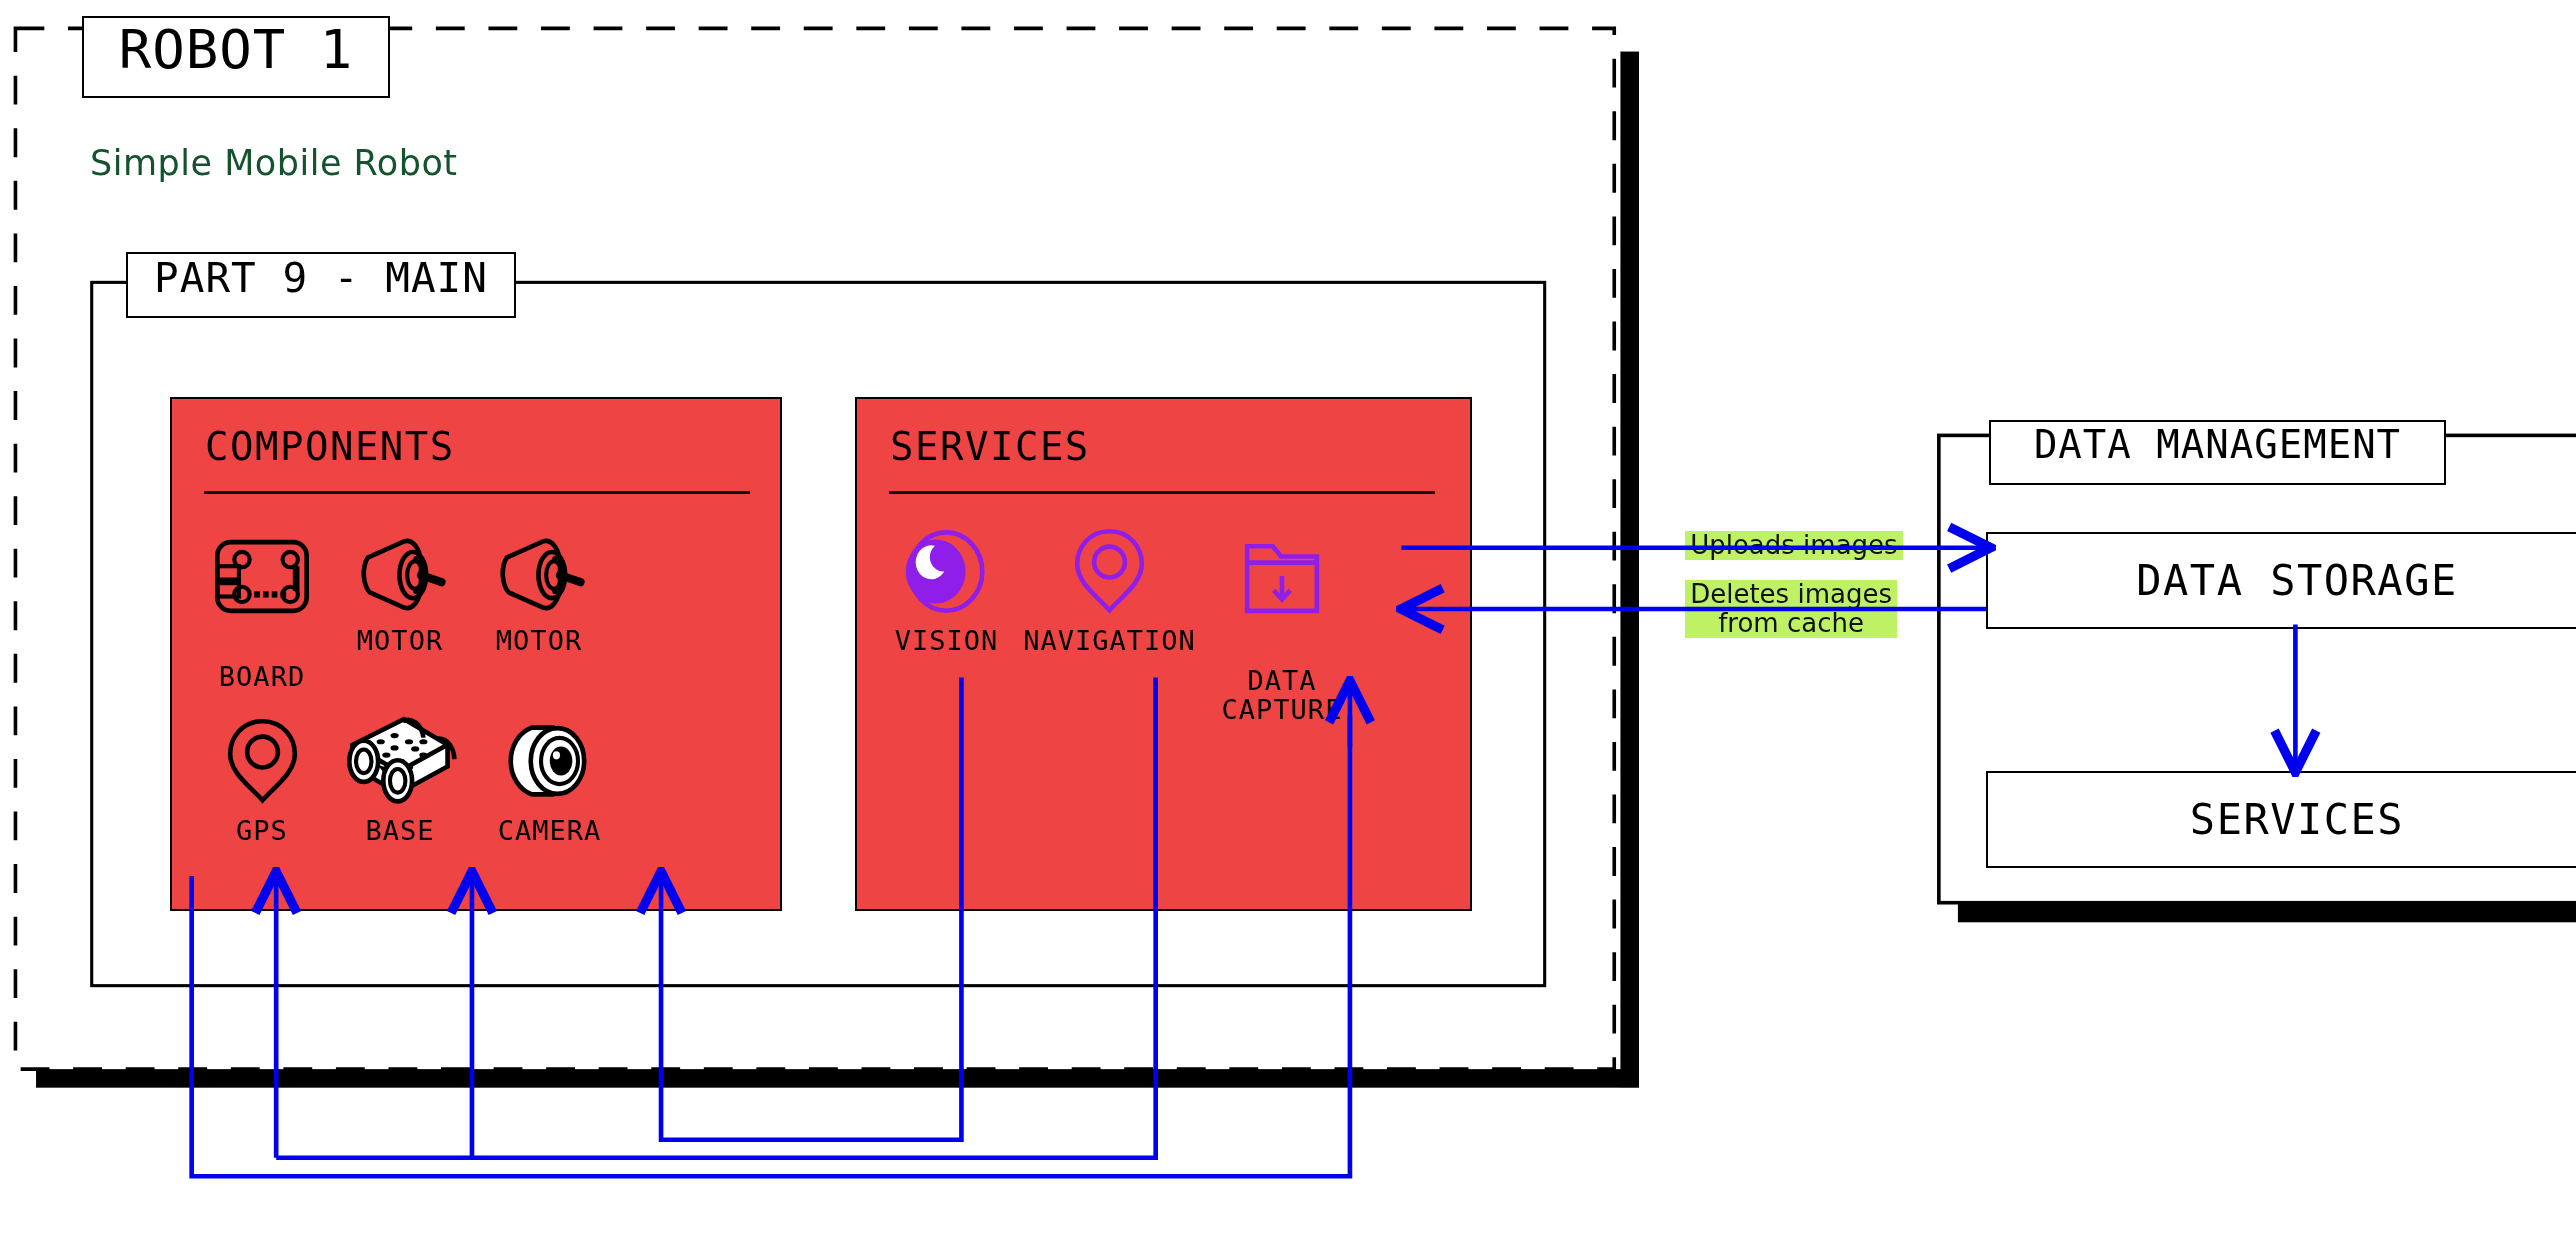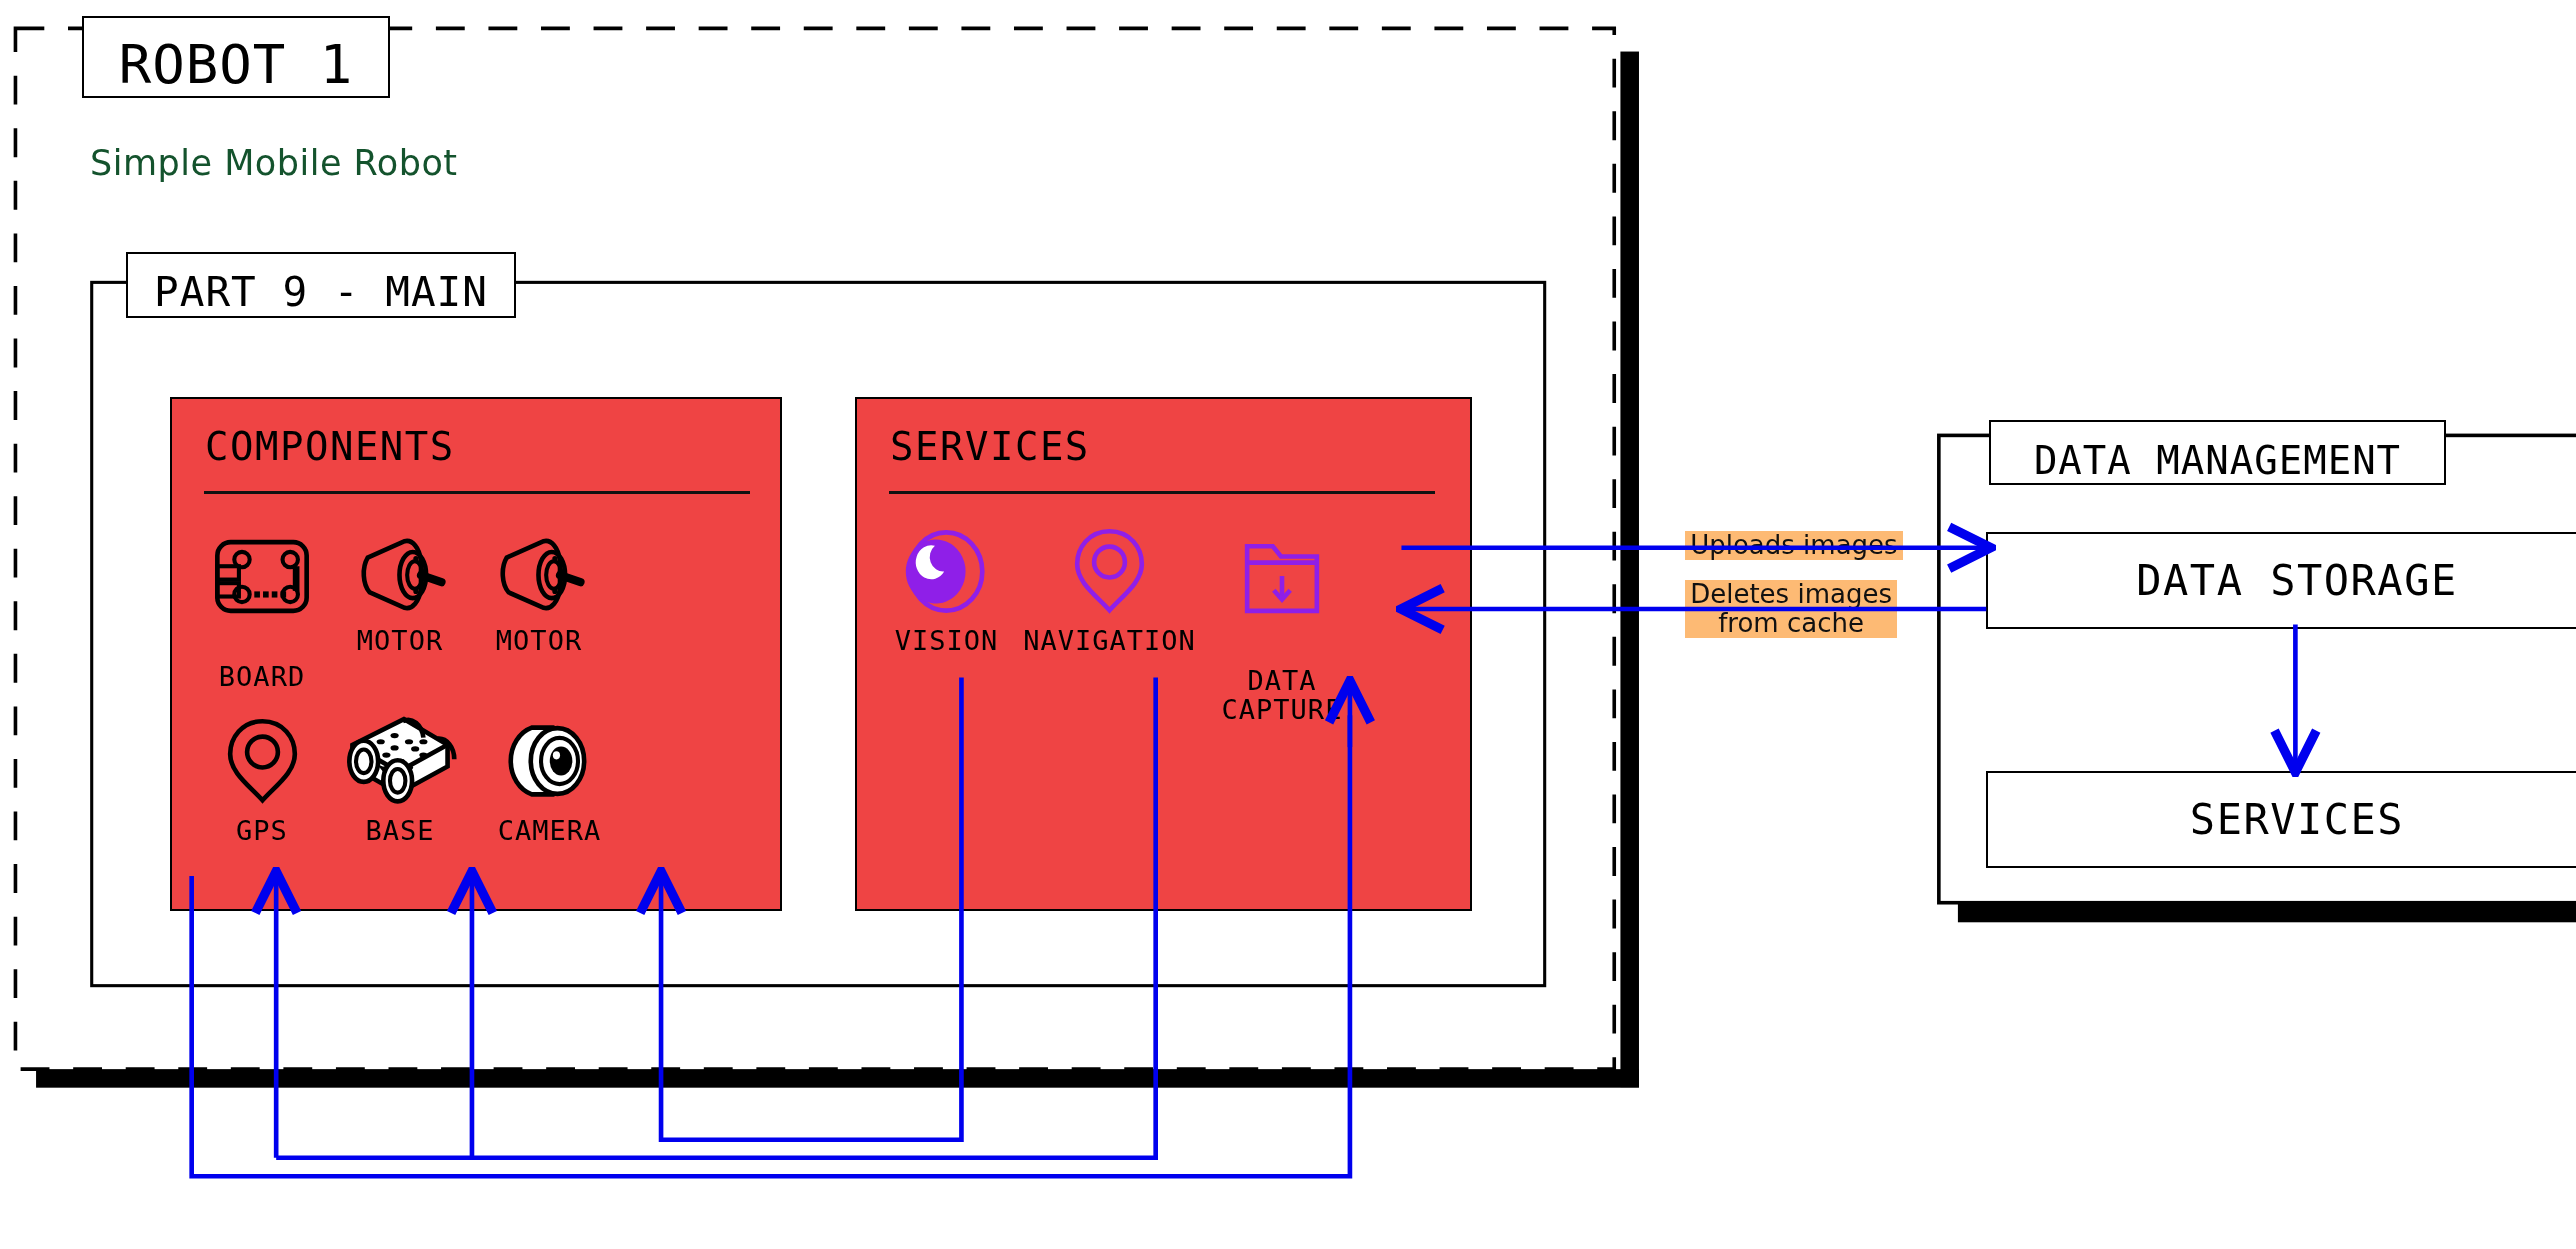--- a/index.html
+++ b/index.html
@@ -6,21 +6,21 @@
   body{
     font-family:"DejaVu Sans Mono", monospace;
     width:2857px;height:1250px;position:relative;overflow:hidden;
   }
   .stage{position:absolute;inset:0;width:2857px;height:1250px;}
   svg.layer{position:absolute;left:0;top:0;width:2857px;height:1250px;overflow:visible;}
 
   
   .chip{
     position:absolute;background:#fff;border:2.6px solid #000;
-    display:flex;align-items:flex-end;justify-content:center;
+    display:flex;align-items:flex-start;justify-content:center;
     font-family:"DejaVu Sans Mono", monospace;
     color:#000;letter-spacing:1px;white-space:nowrap;z-index:40;
   }
   .chip-robot{left:82px;top:15.5px;width:304px;height:78px;font-size:54px;}
   .chip-part{left:126px;top:252px;width:386px;height:62px;font-size:41px;}
   .chip-dm{left:1989px;top:420px;width:453px;height:61px;font-size:39px;}
 
   .subtitle{
     position:absolute;left:90px;top:143px;font-family:"DejaVu Sans", sans-serif;
     font-size:35px;color:#14532d;letter-spacing:0.5px;z-index:30;
@@ -52,21 +52,21 @@
     position:absolute;background:#fff;border:2.6px solid #000;z-index:25;
     display:flex;align-items:center;justify-content:center;
     font-family:"DejaVu Sans Mono", monospace;font-size:42px;letter-spacing:1.5px;color:#000;
   }
   .dm-storage{left:1986px;top:532px;width:618px;height:93px;}
   .dm-label{left:1986px;top:771px;width:618px;height:93px;}
 
   
   .elabel{
     position:absolute;font-family:"DejaVu Sans", sans-serif;font-size:26px;
-    color:#111;background:#fdba74;padding:0 5.2px;text-align:center;line-height:1.12;
+    color:#111;background:#bef264;padding:0 5.2px;text-align:center;line-height:1.12;
     white-space:pre-line;z-index:35;
   }
 </style>
 </head>
 <body>
 
 <div class="stage">
 
   <svg class="layer" viewBox="0 0 5545 2426" width="2857" height="1250">
 

